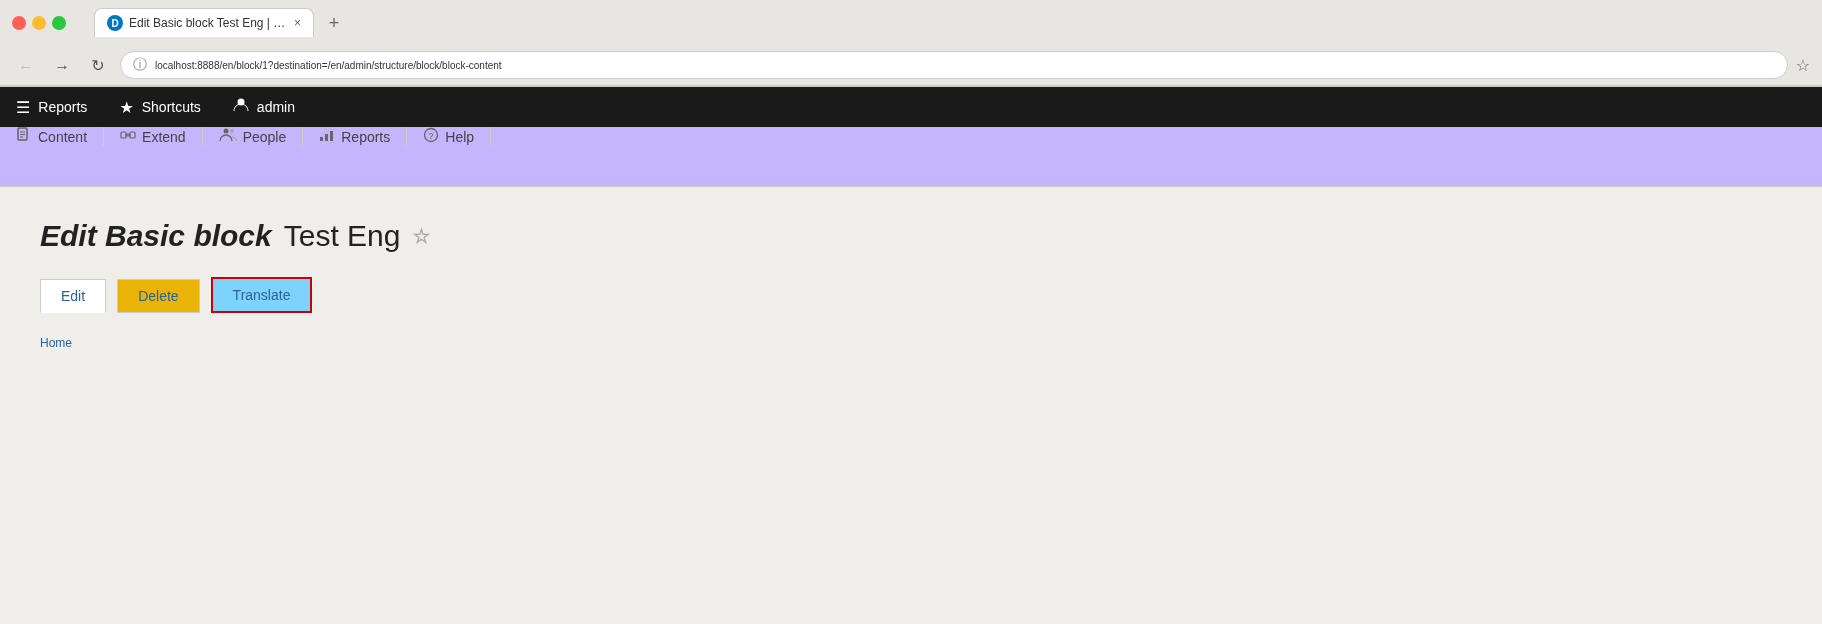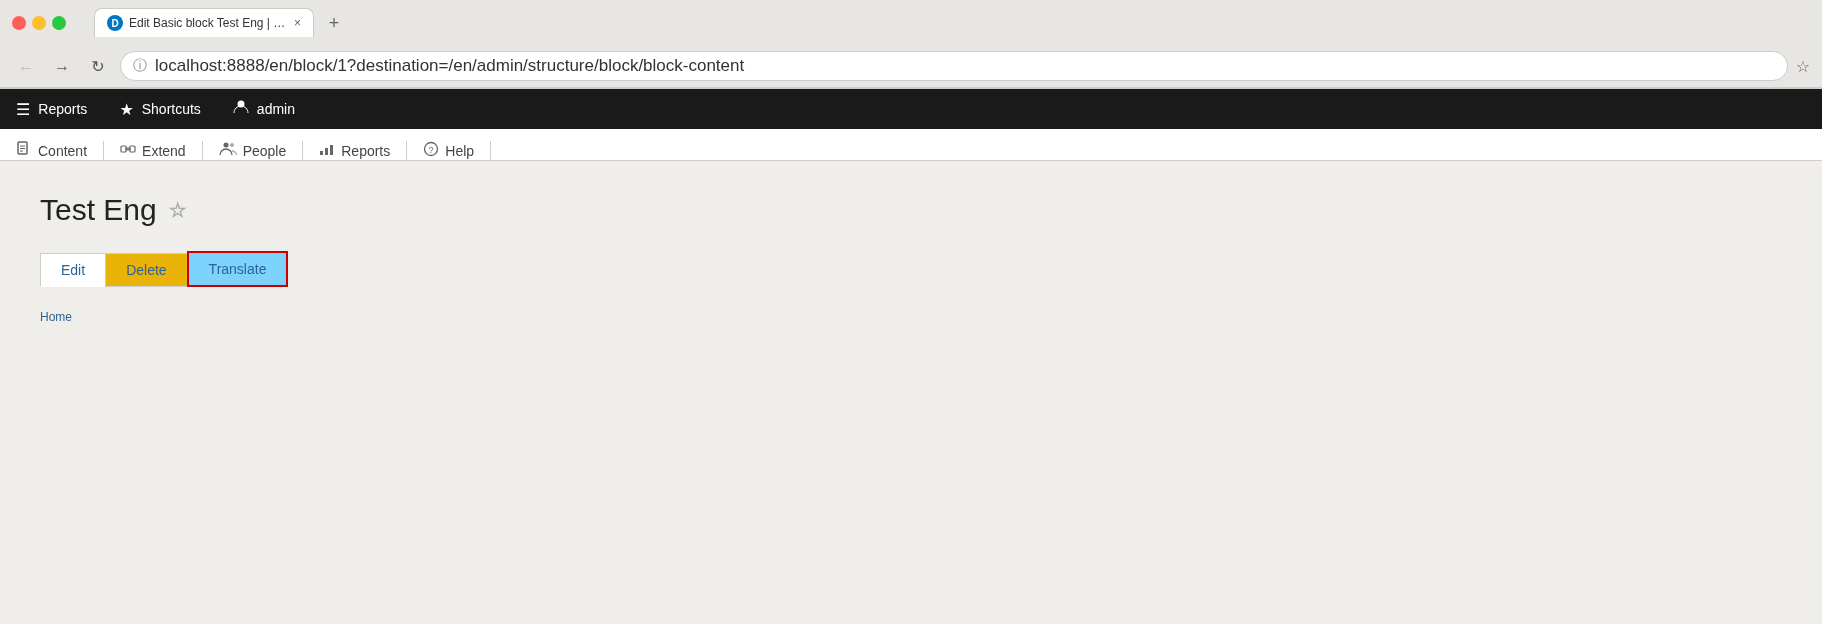--- a/index.html
+++ b/index.html
@@ -129,21 +129,21 @@
       padding: 4px 12px;
       gap: 8px;
     }
 
     .address-bar-info {
       color: #888;
       font-size: 14px;
     }
 
     .address-bar-url {
-      font-size: 17px;
+      font-size: 10px;
       color: #333;
       flex: 1;
     }
 
     .bookmark-icon {
       color: #666;
       font-size: 16px;
     }
 
     
@@ -166,25 +166,25 @@
       cursor: pointer;
       white-space: nowrap;
     }
 
     .admin-bar-icon {
       font-size: 16px;
     }
 
     
     .main-nav {
-      background: #ffffff;
+      background: #c4b5fd;
       border-bottom: 1px solid #d0cdc8;
       display: flex;
-      align-items: flex-end;
-      height: 32px;
+      align-items: flex-start;
+      height: 60px;
     }
 
     .nav-item {
       display: flex;
       align-items: center;
       gap: 6px;
       padding: 0 16px;
       color: #444;
       font-size: 14px;
       cursor: pointer;
@@ -226,20 +226,21 @@
       color: #aaa;
       font-size: 20px;
       cursor: pointer;
     }
 
     
     .tabs {
       display: flex;
       align-items: flex-end;
       margin-bottom: 0;
+      gap: 12px;
     }
 
     .tab {
       padding: 8px 20px;
       border: 1px solid #ccc;
       background: #eab308;
       color: #2a6496;
       font-size: 14px;
       cursor: pointer;
       margin-right: -1px;
@@ -371,20 +372,21 @@
         <circle cx="8" cy="8" r="6.5" stroke="#666" stroke-width="1.3"></circle>
         <text x="5.5" y="12" font-size="9" fill="#666" font-family="Arial">?</text>
       </svg>
     </span>
     <span>Help</span>
   </div>
 </div>
 
 <div class="page-content">
   <h1 class="page-title">
+    <em>Edit Basic block</em>
     <span class="normal">Test Eng</span>
     <span class="star-icon">☆</span>
   </h1>
 
   <div class="tabs">
     <div class="tab active">Edit</div>
     <div class="tab">Delete</div>
     <div class="tab highlighted">Translate</div>
   </div>
 

